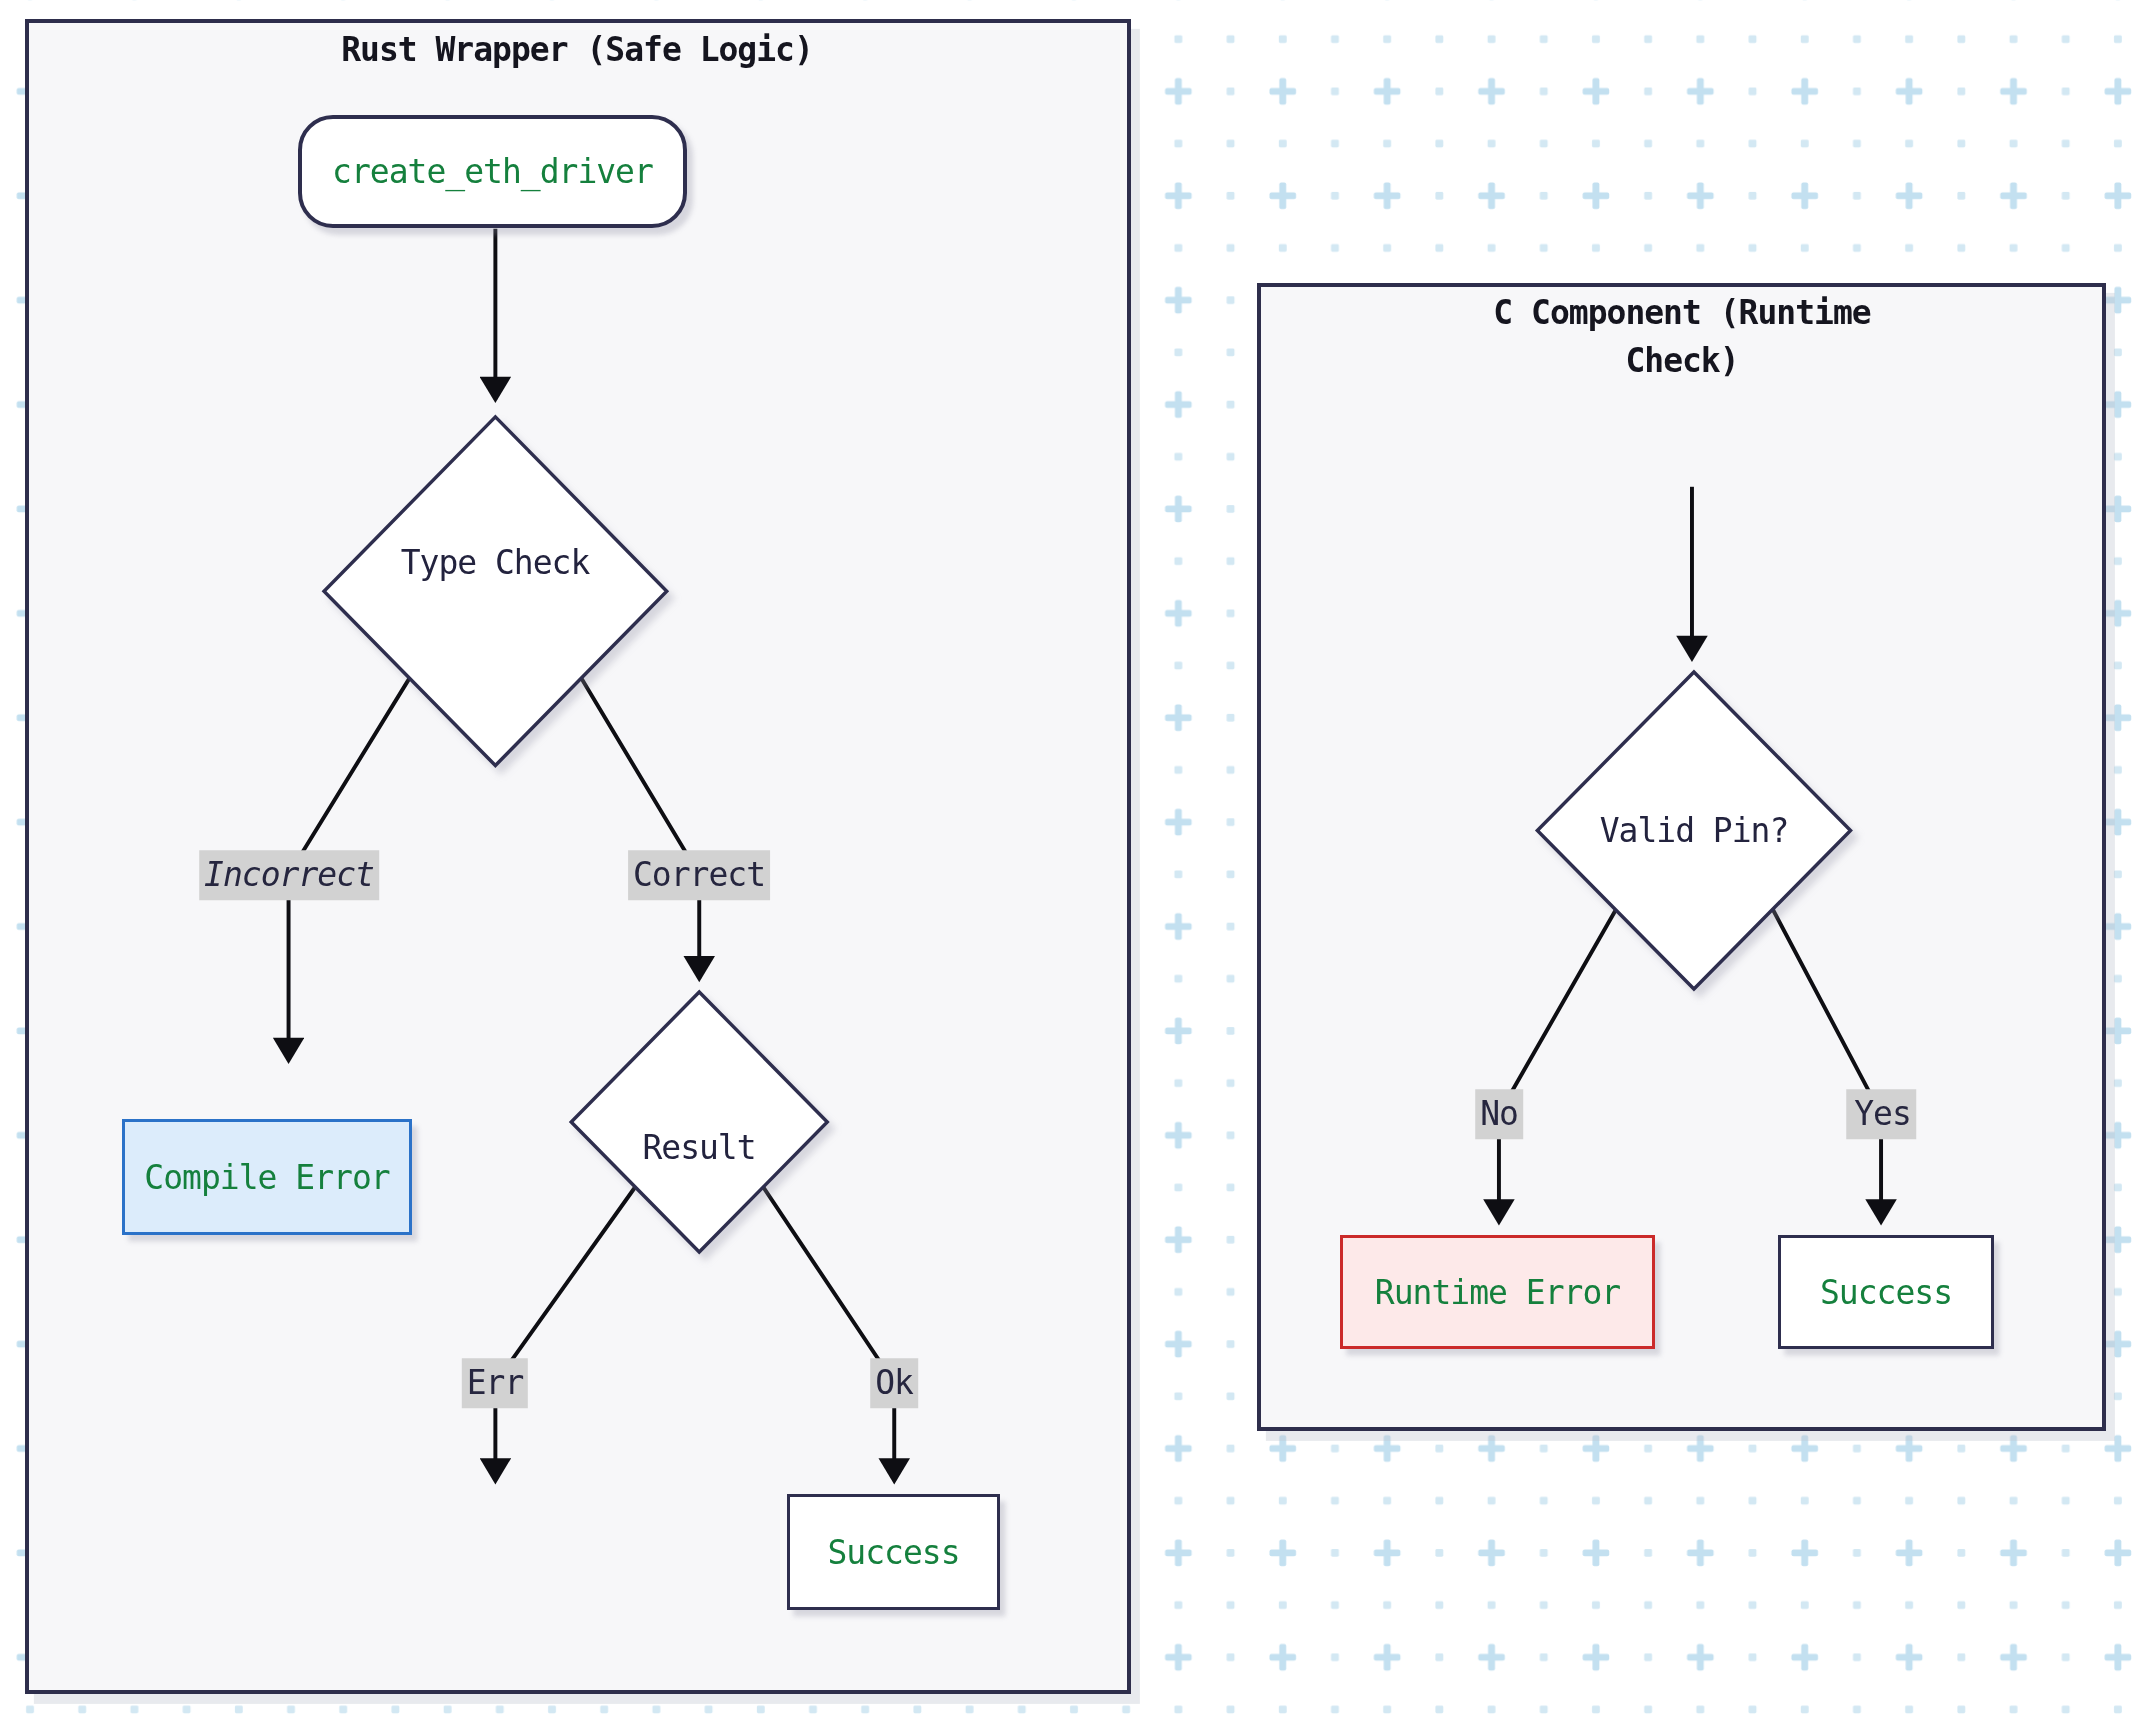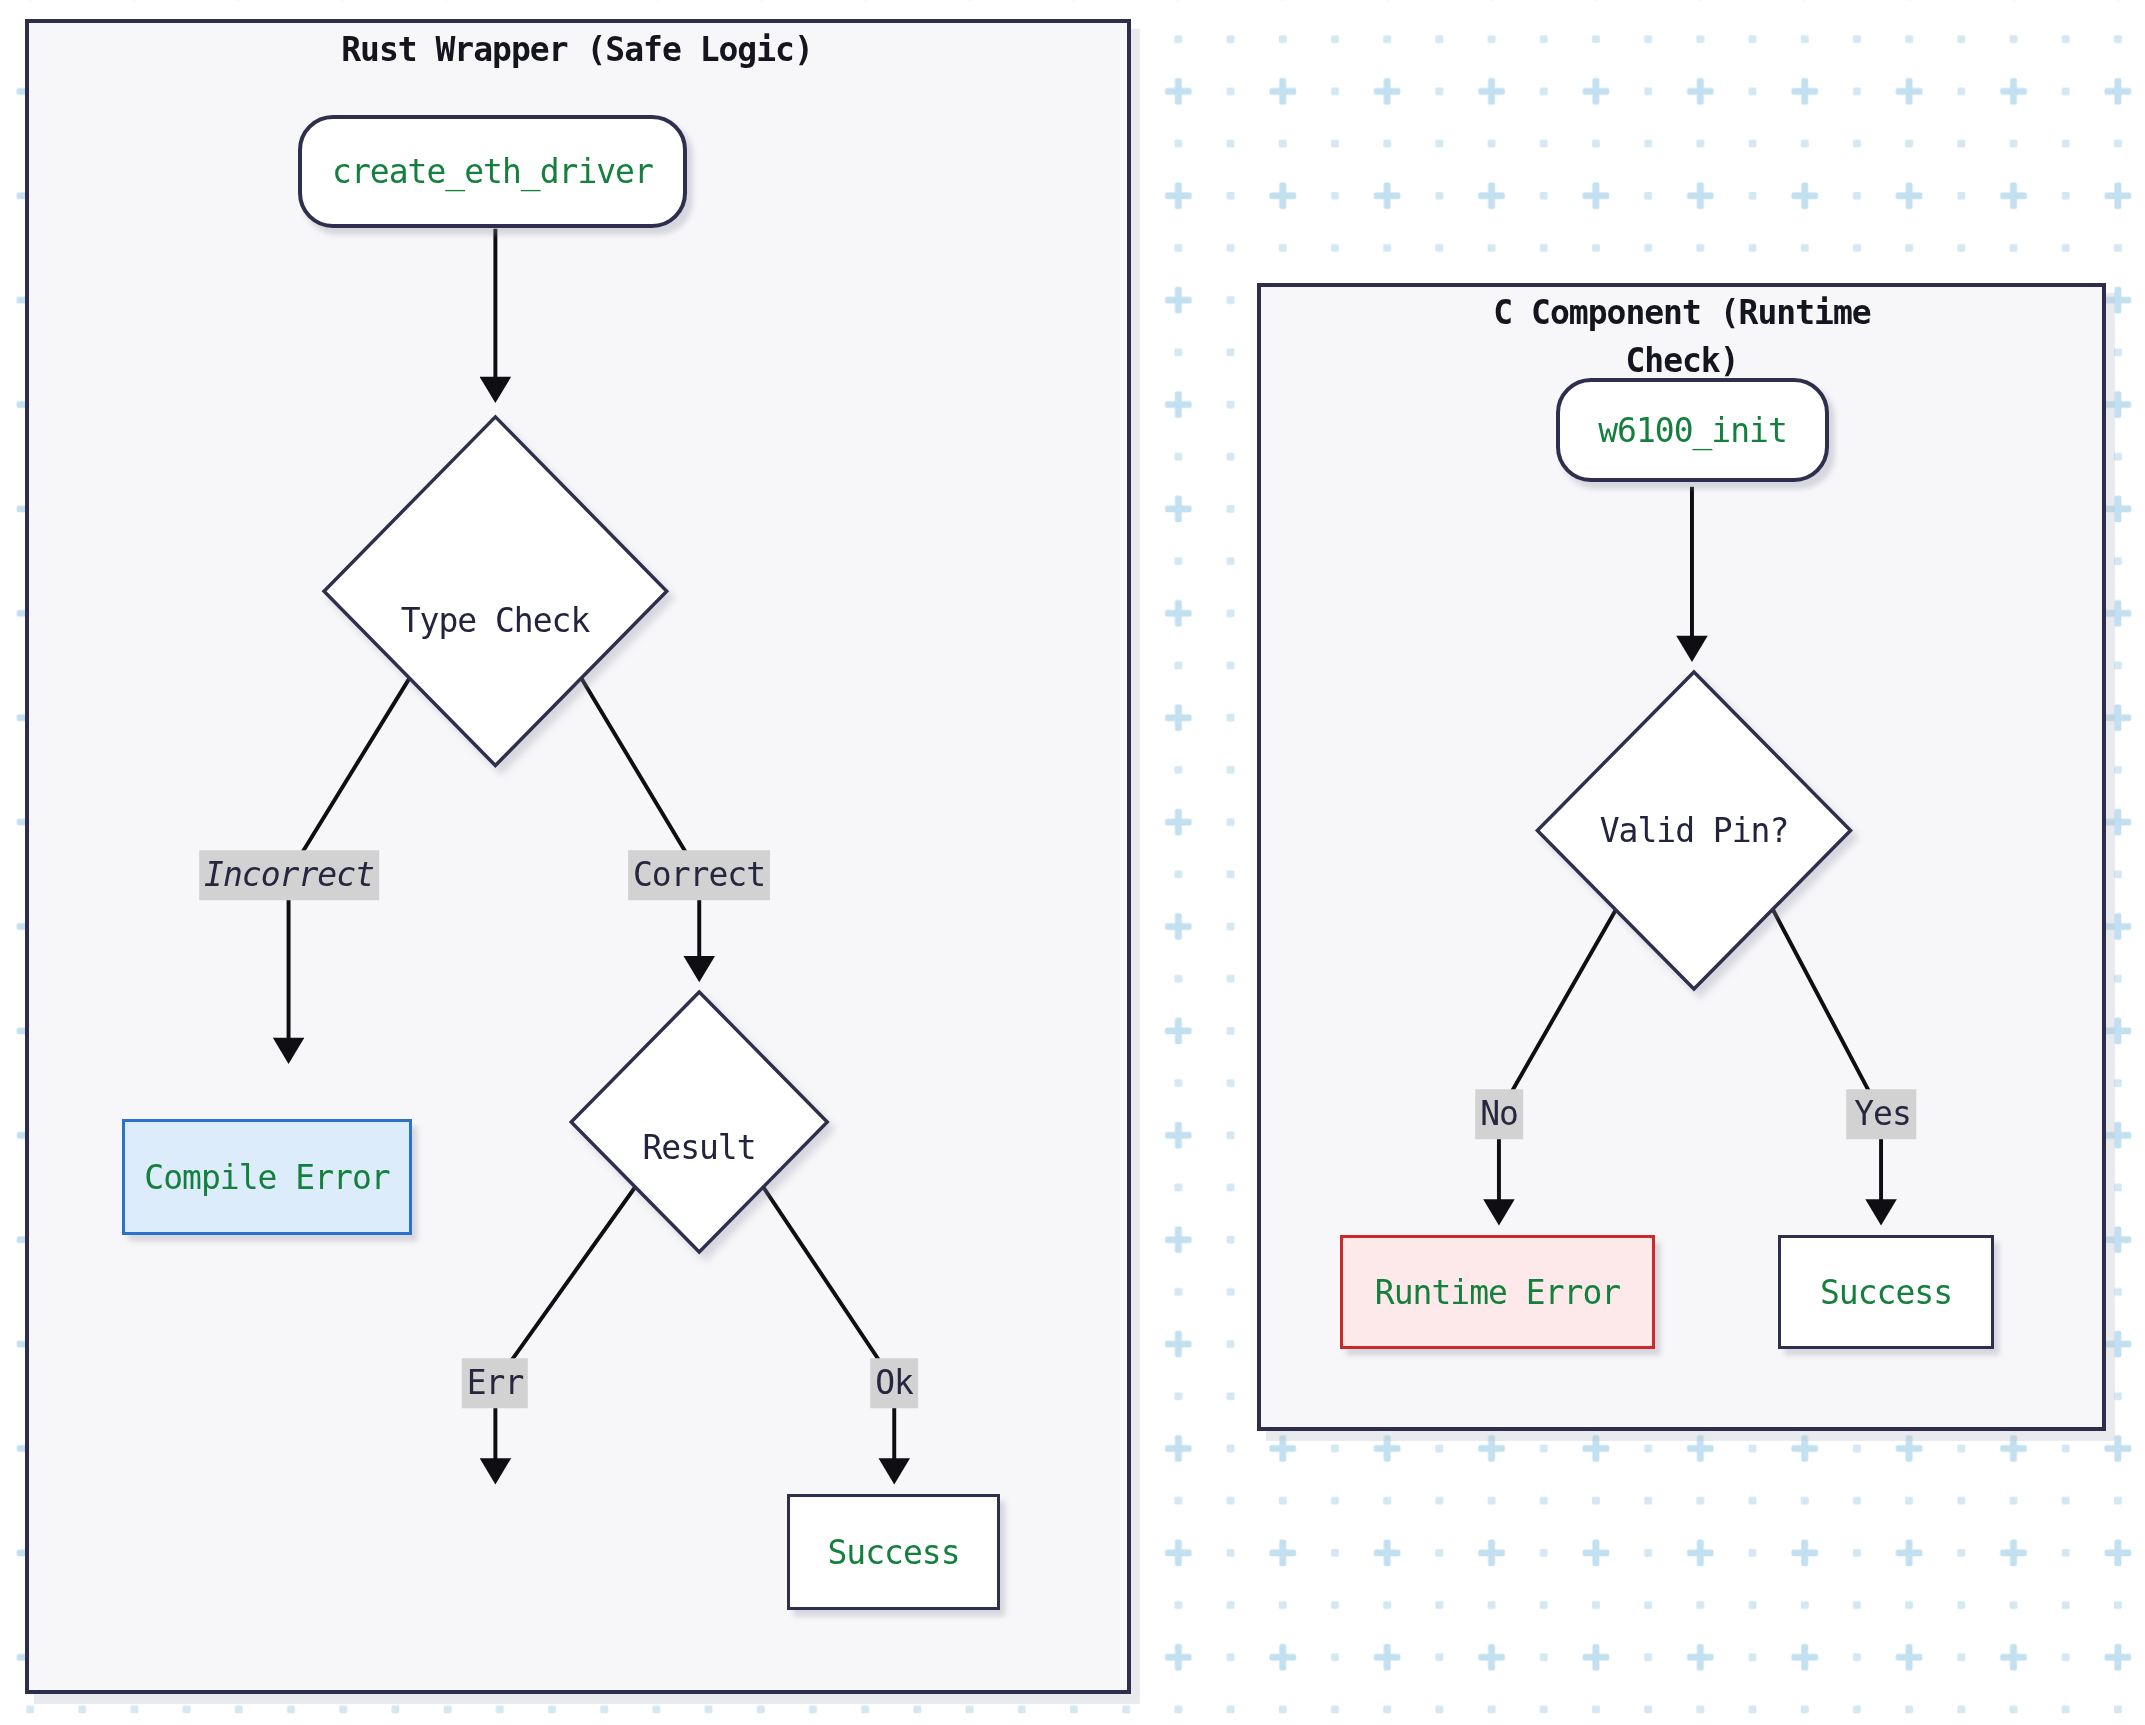--- a/index.html
+++ b/index.html
@@ -82,21 +82,21 @@
   .diamond-label {
     position: absolute;
     transform: translate(-50%, -50%);
     font-size: 33px;
     letter-spacing: -1px;
     color: #23233e;
     text-align: center;
     white-space: nowrap;
     z-index: 3;
   }
-  .dl-typecheck { left: 495px;  top: 620px;  }
+  .dl-typecheck { left: 495px;  top: 562px;  }
   .dl-result    { left: 699px;  top: 1122px; margin-top: 25px; }
   .dl-validpin  { left: 1694px; top: 830px;  }
 
   
   .edge-label {
     position: absolute;
     transform: translate(-50%, -50%);
     background: #d2d2d2;
     color: #26263f;
     font-size: 33px;
@@ -166,21 +166,20 @@
   <div class="diamond-label dl-typecheck">Type Check</div>
   <div class="node blue n-compile">Compile Error</div>
   <div class="diamond-label dl-result">Result</div>
   <div class="node n-successL">Success</div>
 
   <div class="edge-label el-incorrect">Incorrect</div>
   <div class="edge-label el-correct">Correct</div>
   <div class="edge-label el-err">Err</div>
   <div class="edge-label el-ok">Ok</div>
 
-  <div class="node rounded n-w6100">w6100_init</div>
   <div class="diamond-label dl-validpin">Valid Pin?</div>
   <div class="node red n-runtime">Runtime Error</div>
   <div class="node n-successR">Success</div>
 
   <div class="edge-label el-no">No</div>
   <div class="edge-label el-yes">Yes</div>
 
 </div>
 
 

